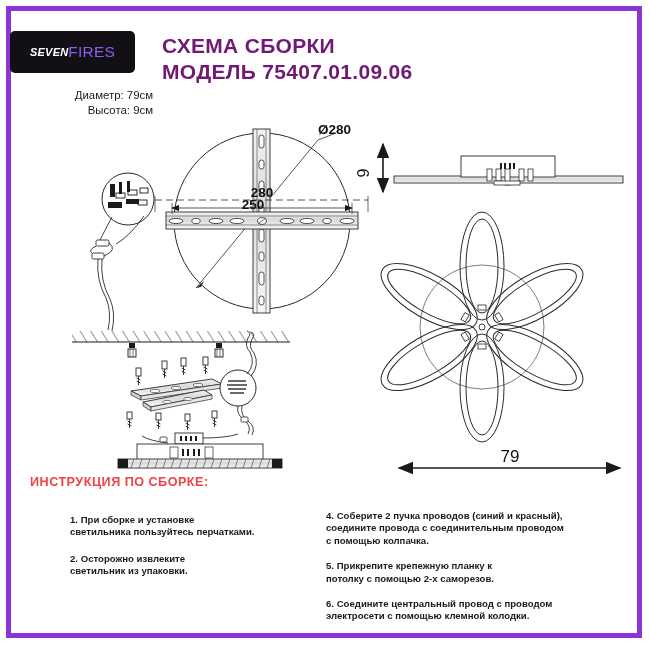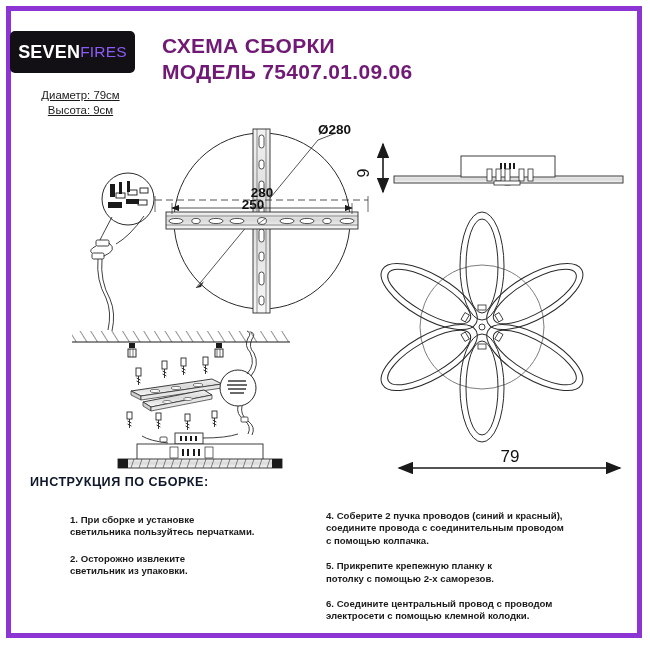--- a/index.html
+++ b/index.html
@@ -48,40 +48,40 @@
     width: 125px; height: 42px;
     background: #121014;
     border-radius: 5px;
     display: flex;
     align-items: center;
     justify-content: center;
     letter-spacing: .4px;
   }
   .logo-strong {
     color: #ffffff;
-    font-size: 18px;
+    font-size: 11px;
     font-weight: bold;
     letter-spacing: .2px;
+    font-style: italic;
   }
   .logo-light {
     color: #8b5cf6;
     font-size: 15.5px;
     font-weight: normal;
     letter-spacing: .2px;
   }
 
   .specs {
     position: absolute;
     left: 8px; top: 88px;
     width: 145px;
-    text-align: center;
+    text-align: right;
     font-size: 11.4px;
     line-height: 14.6px;
     color: #1a1a1a;
-    text-decoration: underline;
   }
 
   .title-block {
     position: absolute;
     left: 162px; top: 33px;
     font-size: 21px;
     font-weight: bold;
     line-height: 26px;
     letter-spacing: .3px;
     color: #701a75;
@@ -95,21 +95,21 @@
     pointer-events: none;
   }
 
   
   .instr-title {
     position: absolute;
     left: 30px; top: 475px;
     font-size: 12.6px;
     font-weight: bold;
     letter-spacing: .5px;
-    color: #0f172a;
+    color: #ef4444;
   }
   .instr-col {
     position: absolute;
     font-size: 9.6px;
     line-height: 12.4px;
     color: #1a1a1a;
   }
   .instr-left  { left: 30px;  top: 514px; width: 270px; margin-left: 40px; }
   .instr-right { left: 326px; top: 510px; width: 300px; }
   .instr-item { margin-bottom: 14px; font-weight: bold; }

